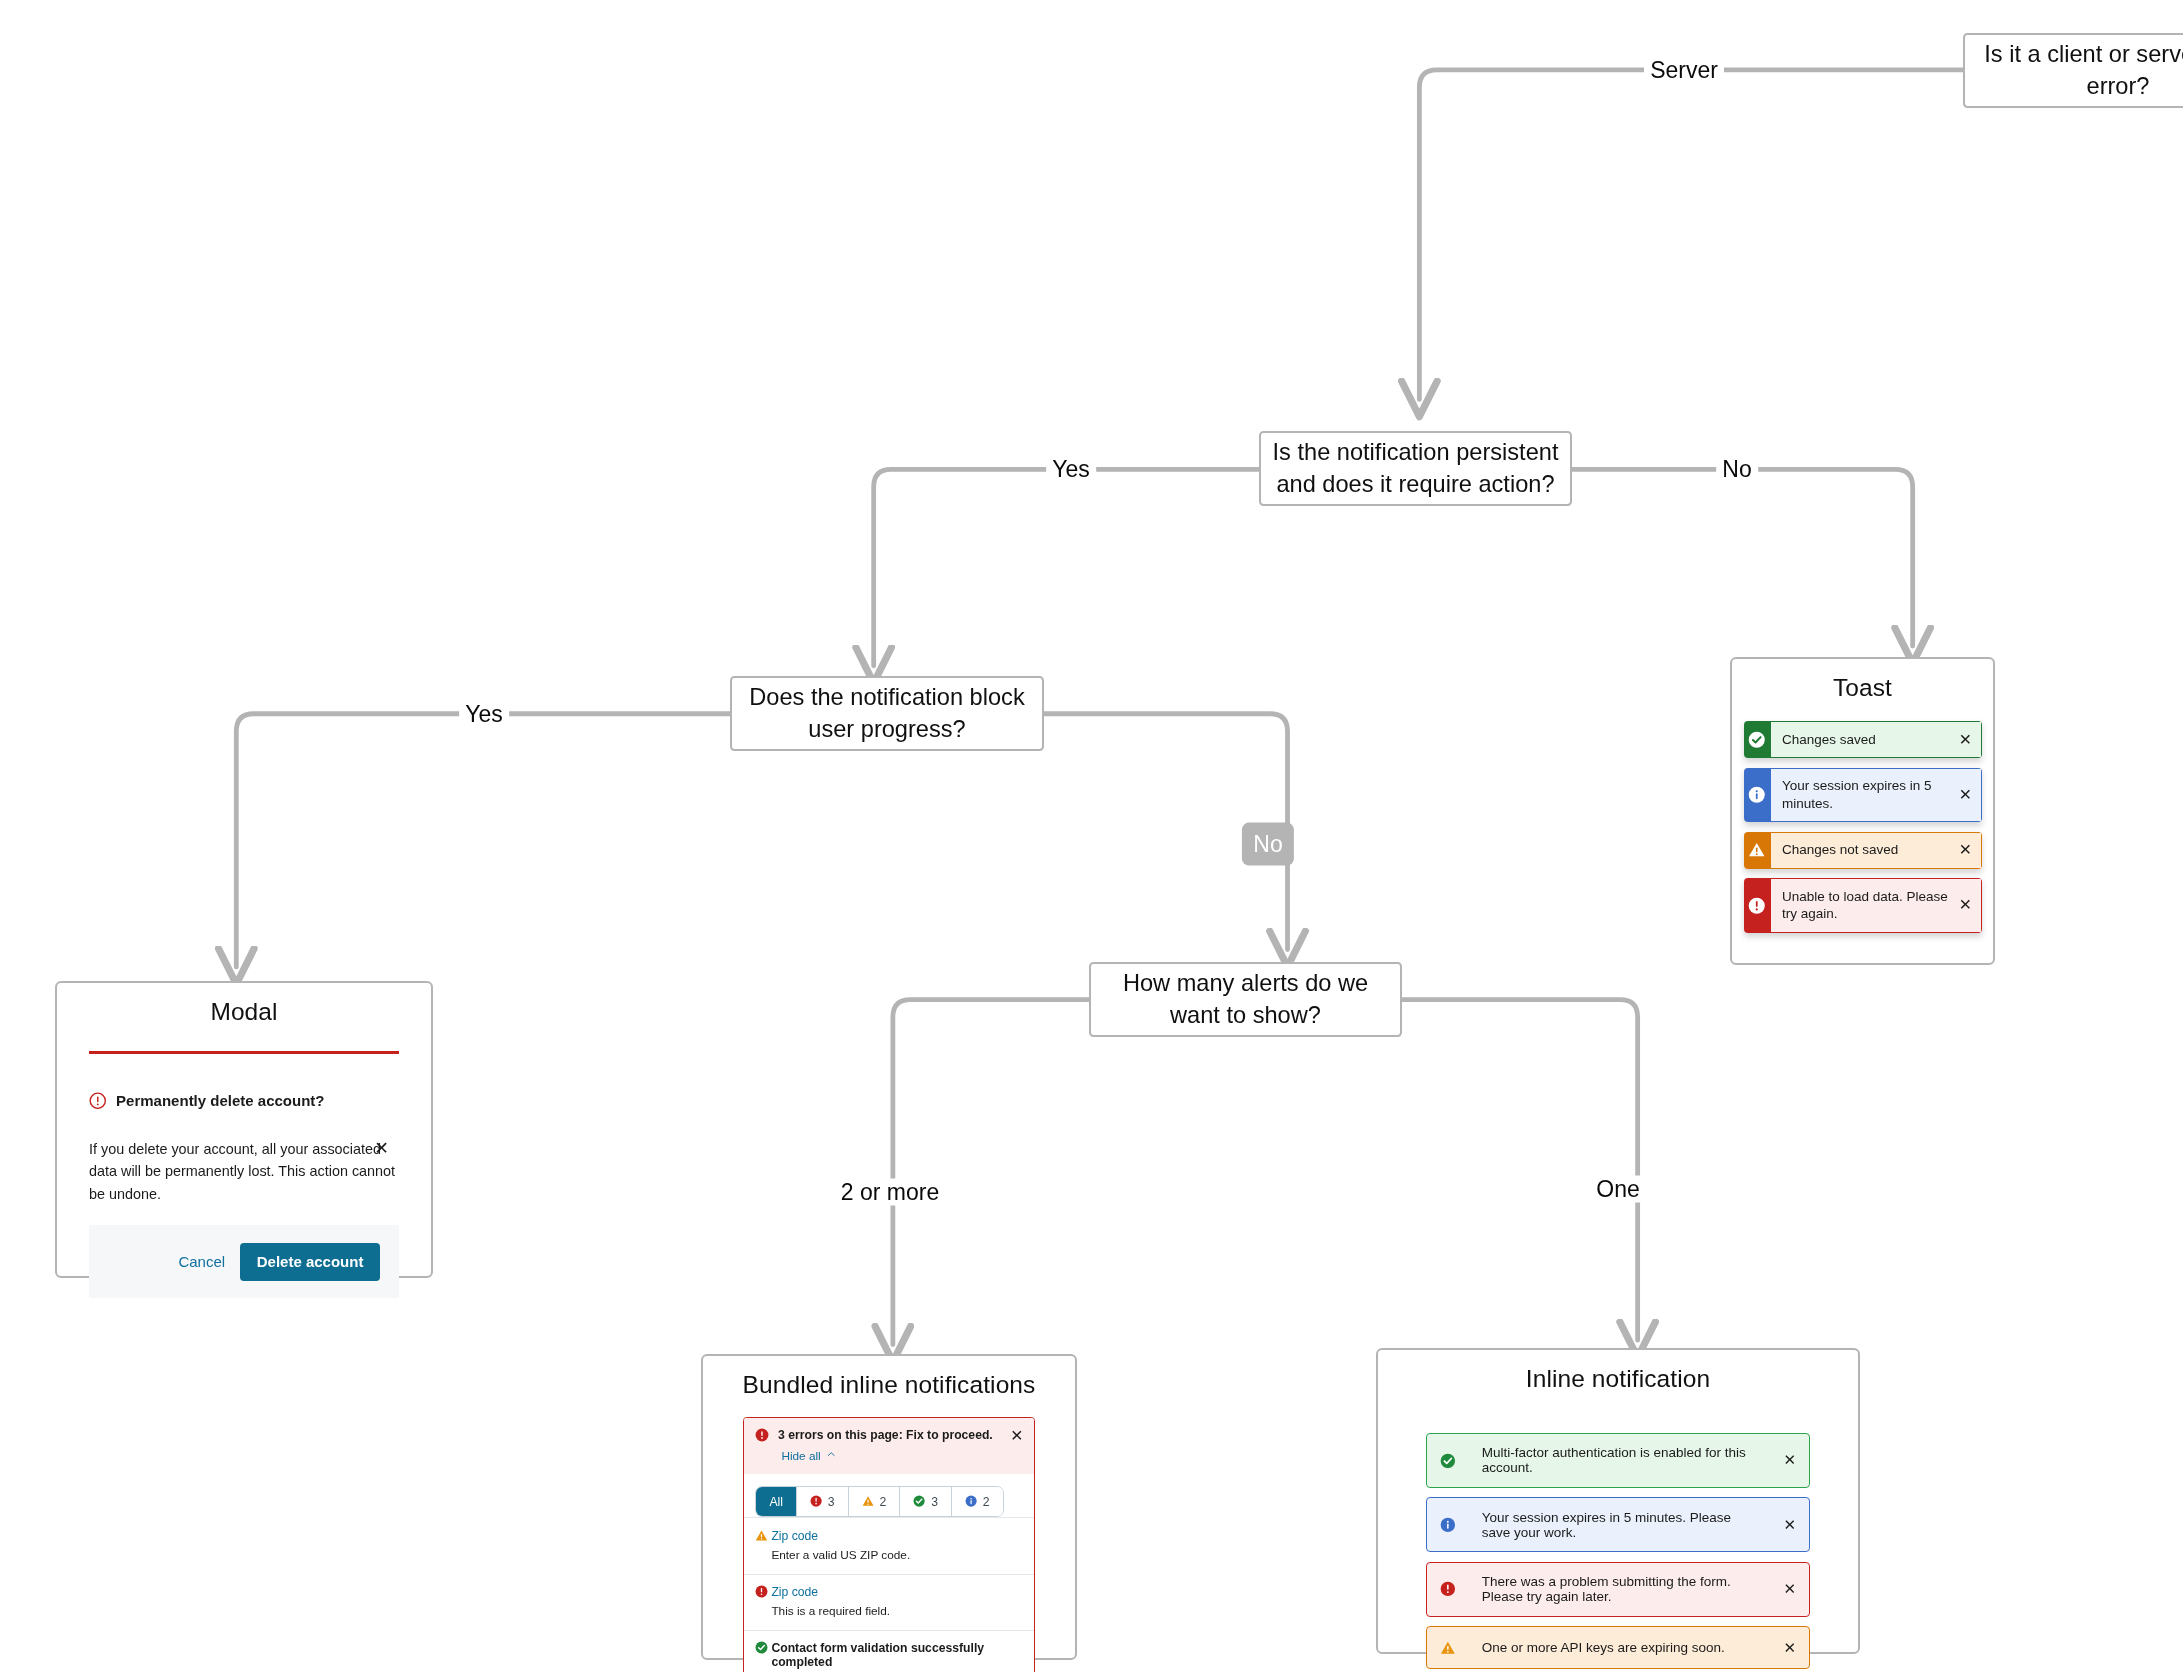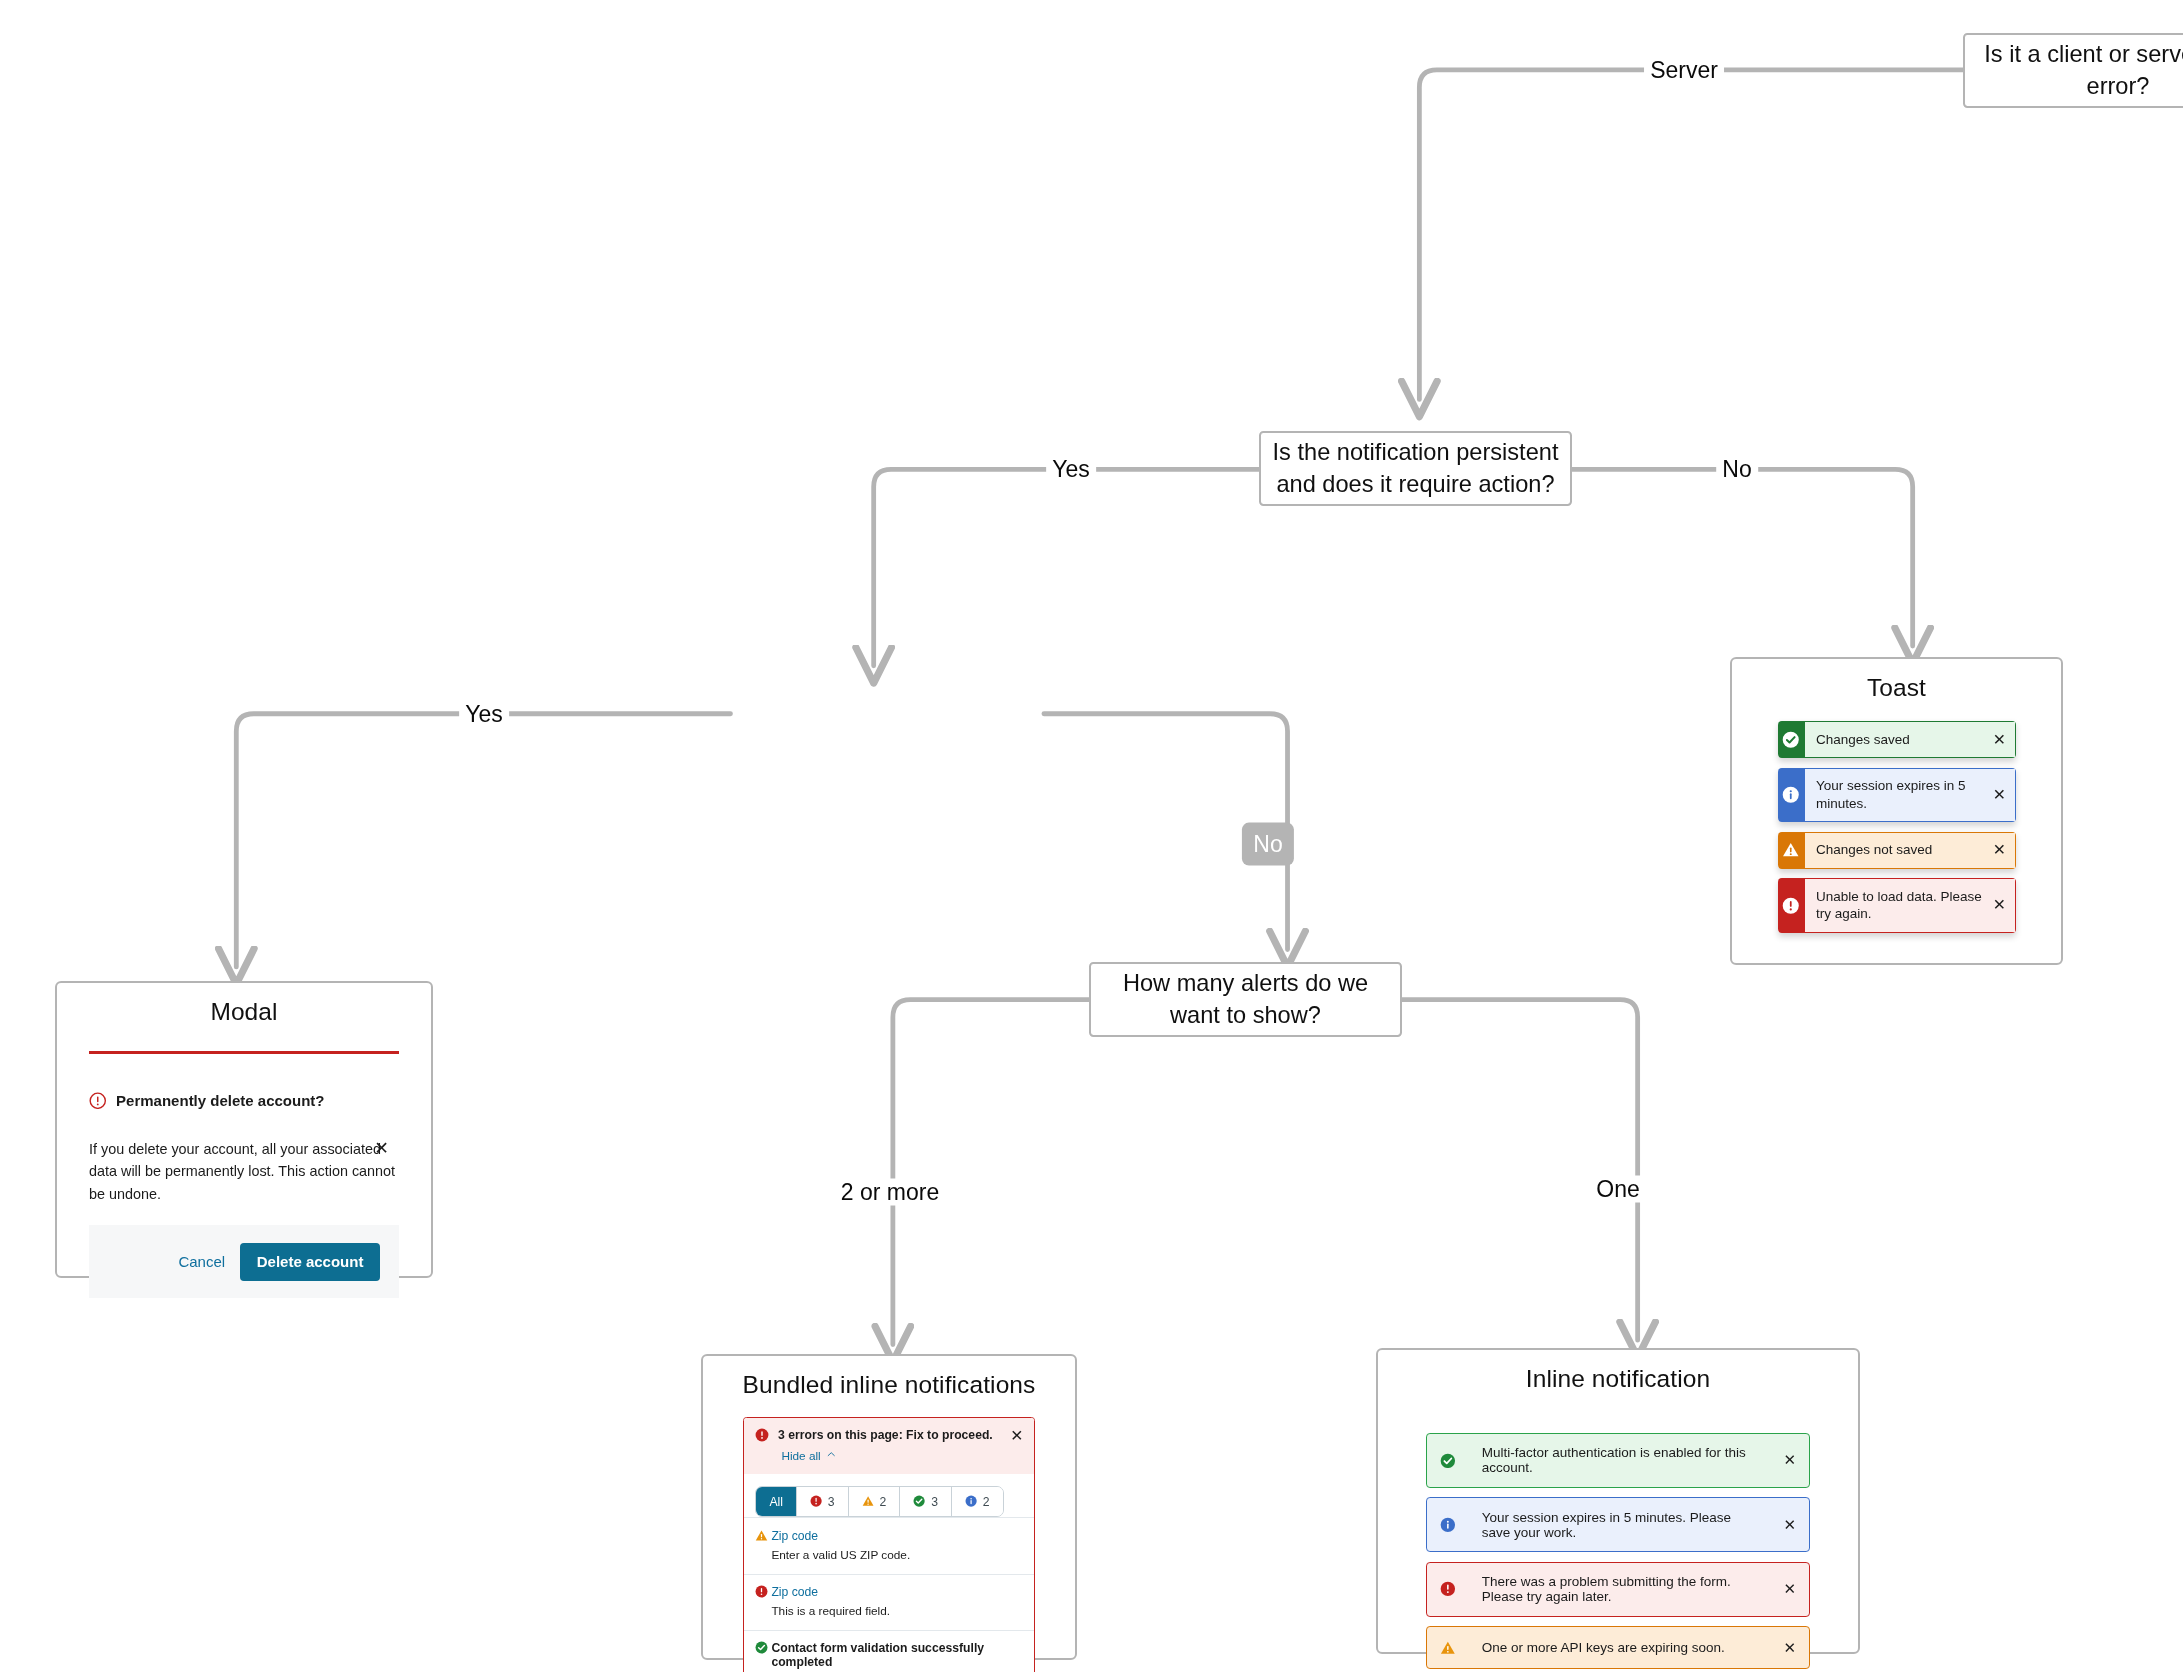--- a/index.html
+++ b/index.html
@@ -109,35 +109,38 @@
   </svg>
 
   <div class="node" style="left:1963px;top:33px;width:310px;height:75px;">
     <span>Is it a client or server side error?</span>
   </div>
 
   <div class="node" style="left:1259px;top:431px;width:313px;height:75px;">
     <span>Is the notification persistent and does it require action?</span>
   </div>
 
+  <div class="node" style="left:730px;top:676px;width:314px;height:75px;">
+    <span>Does the notification block user progress?</span>
+  </div>
 
   <div class="node" style="left:1089px;top:962px;width:313px;height:75px;">
     <span>How many alerts do we want to show?</span>
   </div>
 
   <div class="edge-label" style="left:1684px;top:70px;">Server</div>
 
   <div class="edge-label" style="left:1071px;top:469px;">Yes</div>
   <div class="edge-label" style="left:1737px;top:469px;">No</div>
   <div class="edge-label" style="left:484px;top:714px;">Yes</div>
   <div class="edge-label badge" style="left:1268px;top:844px;">No</div>
   <div class="edge-label" style="left:890px;top:1192px;">2 or more</div>
   <div class="edge-label" style="left:1618px;top:1189px;">One</div>
 
-  <div class="panel" style="left:1730px;top:657px;width:333px;height:308px;">
+  <div class="panel" style="left:1730px;top:657px;width:265px;height:308px;">
     <div class="panel-title">Toast</div>
     <div class="toast-wrap">
 
       <div class="toast t-success">
         <div class="bar">
           <svg width="17.5" height="17.5" viewBox="0 0 24 24">
               <circle cx="12" cy="12" r="11" fill="#fff"></circle>
           <path d="M6.7 12.3 L10.3 15.8 L17.3 8.4" fill="none" stroke="#1f7a33" stroke-width="2.7" stroke-linecap="round" stroke-linejoin="round"></path>
             </svg>
         </div>

